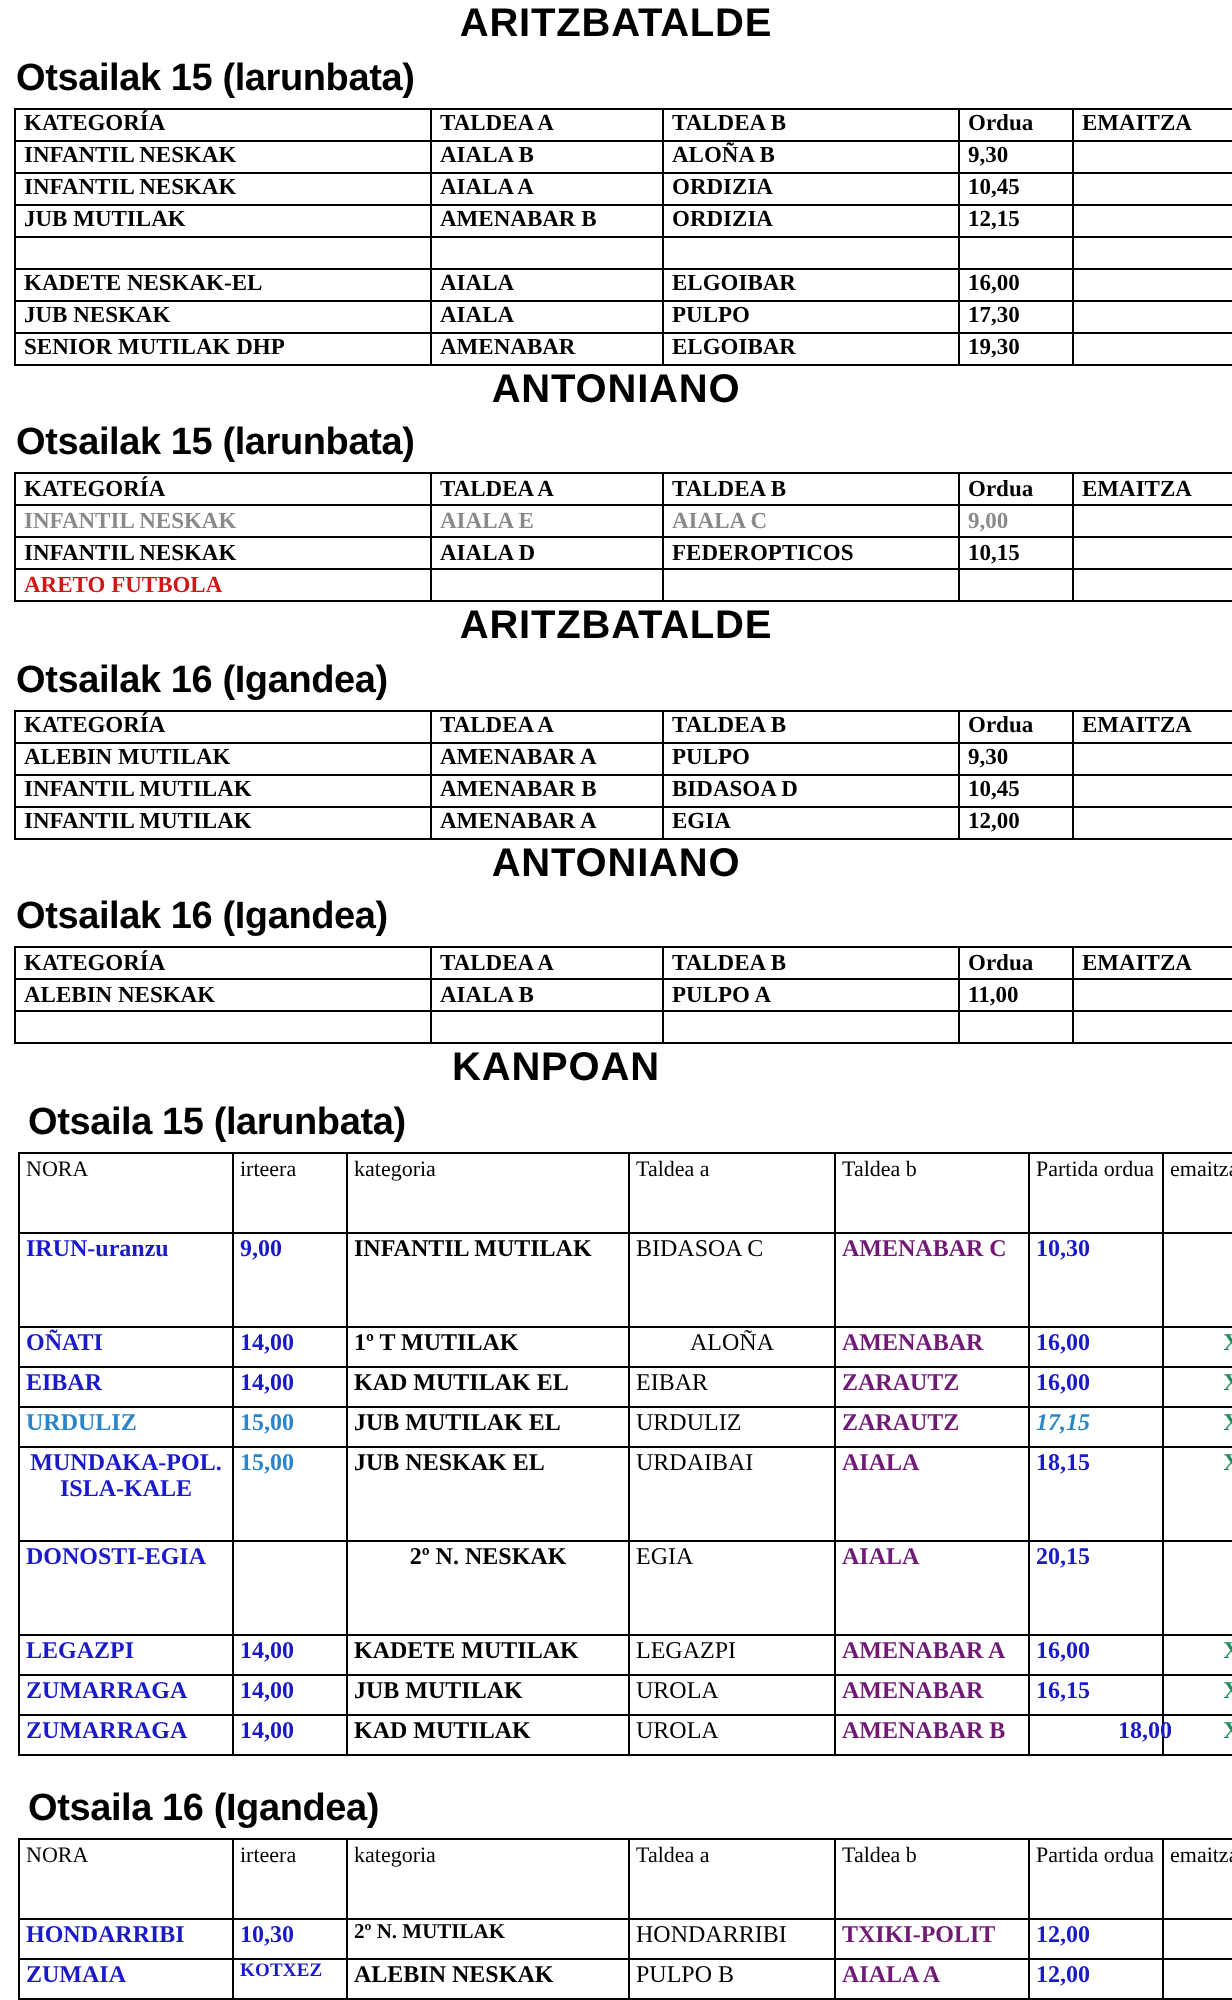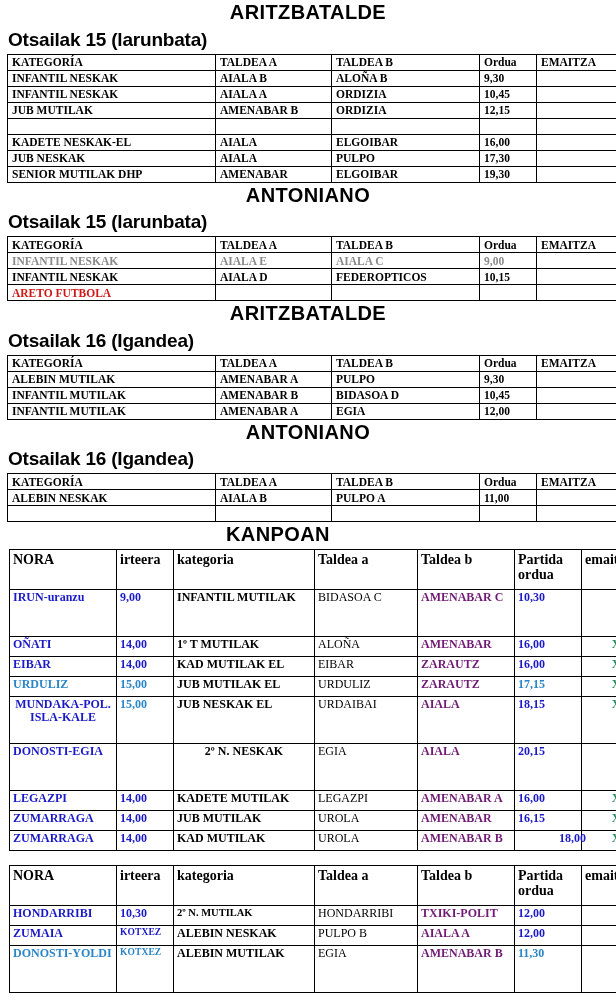--- a/index.html
+++ b/index.html
@@ -82,22 +82,22 @@
   }
   table.away td.k0{width:100px;}
   table.away td.k1{width:50px;}
   table.away td.k2{width:134px;}
   table.away td.k3{width:96px;}
   table.away td.k4{width:90px;}
   table.away td.k5{width:60px;}
   table.away td.k6{width:62px;}
 
   table.away tr.khdr td{
-    font-weight:bold;
-    font-size:14px;
+    font-weight:normal;
+    font-size:11px;
     height:36px;
     vertical-align:top;
     padding-top:2px;
   }
   .nora   {font-weight:bold;font-size:13.5px;color:#1a1ac8;}
   .nora.lt{color:#2a86c8;}
   .irteera{font-weight:bold;font-size:11.5px;color:#1a1ac8;}
   .irteera.lt{color:#2a86c8;}
   .irteera.sm{font-size:9.5px;letter-spacing:0.1px;}
   .kat    {font-weight:bold;font-size:11.5px;color:#000;}
@@ -273,20 +273,21 @@
             <td class="c1"></td>
             <td class="c2"></td>
             <td class="c3"></td>
             <td class="c4"></td>
           </tr>
         </tbody>
       </table>
     </div>
   <h1 class="venue-title offset">KANPOAN</h1>
   <div id="away-area">
+      <h2 class="date-title indent">Otsaila 15 (larunbata)</h2>
       <table class="away">
         <tbody>
           <tr class="khdr">
             <td class="k0">NORA</td>
             <td class="k1">irteera</td>
             <td class="k2">kategoria</td>
             <td class="k3">Taldea a</td>
             <td class="k4">Taldea b</td>
             <td class="k5">Partida ordua</td>
             <td class="k6">emaitzak</td>
@@ -297,41 +298,41 @@
             <td class="k2 kat vmid" style="height: 44px;">INFANTIL MUTILAK</td>
             <td class="k3 tal-a vbot" style="height: 44px;">BIDASOA C</td>
             <td class="k4 tal-b vtop" style="height: 44px;">AMENABAR C</td>
             <td class="k5 hora vtop" style="height: 44px;">10,30</td>
             <td class="k6 xmark vtop tac" style="height: 44px;"></td>
           </tr>
           <tr>
             <td class="k0 nora vtop" style="height: 17px;">OÑATI</td>
             <td class="k1 irteera vtop" style="height: 17px;">14,00</td>
             <td class="k2 kat vmid" style="height: 17px;">1º T MUTILAK</td>
-            <td class="k3 tal-a vmid" style="height: 17px;">ALOÑA</td>
+            <td class="k3 tal-a vmid" style="height: 17px; text-align: center;">ALOÑA</td>
             <td class="k4 tal-b vtop" style="height: 17px;">AMENABAR</td>
             <td class="k5 hora vtop" style="height: 17px;">16,00</td>
             <td class="k6 xmark vtop tac" style="height: 17px;">X</td>
           </tr>
           <tr>
             <td class="k0 nora vtop" style="height: 17px;">EIBAR</td>
             <td class="k1 irteera vtop" style="height: 17px;">14,00</td>
             <td class="k2 kat vmid" style="height: 17px;">KAD MUTILAK EL</td>
             <td class="k3 tal-a vmid" style="height: 17px;">EIBAR</td>
             <td class="k4 tal-b vtop" style="height: 17px;">ZARAUTZ</td>
             <td class="k5 hora vtop" style="height: 17px;">16,00</td>
             <td class="k6 xmark vtop tac" style="height: 17px;">X</td>
           </tr>
           <tr>
             <td class="k0 nora lt vtop" style="height: 17px;">URDULIZ</td>
             <td class="k1 irteera lt vtop" style="height: 17px;">15,00</td>
             <td class="k2 kat vmid" style="height: 17px;">JUB MUTILAK EL</td>
             <td class="k3 tal-a vmid" style="height: 17px;">URDULIZ</td>
             <td class="k4 tal-b vtop" style="height: 17px;">ZARAUTZ</td>
-            <td class="k5 hora lt vtop" style="height: 17px;">17,15</td>
+            <td class="k5 hora lt vtop" style="height: 17px; font-style: italic;">17,15</td>
             <td class="k6 xmark vtop tac" style="height: 17px;">X</td>
           </tr>
           <tr>
             <td class="k0 nora vtop" style="height: 44px; text-align: center;">MUNDAKA-POL. ISLA-KALE</td>
             <td class="k1 irteera lt vtop" style="height: 44px;">15,00</td>
             <td class="k2 kat vmid" style="height: 44px;">JUB NESKAK EL</td>
             <td class="k3 tal-a vbot" style="height: 44px;">URDAIBAI</td>
             <td class="k4 tal-b vtop" style="height: 44px;">AIALA</td>
             <td class="k5 hora vtop" style="height: 44px;">18,15</td>
             <td class="k6 xmark vtop tac" style="height: 44px;">X</td>
@@ -368,20 +369,21 @@
             <td class="k1 irteera vtop" style="height: 17px;">14,00</td>
             <td class="k2 kat vmid" style="height: 17px;">KAD MUTILAK</td>
             <td class="k3 tal-a vmid" style="height: 17px;">UROLA</td>
             <td class="k4 tal-b vtop" style="height: 17px;">AMENABAR B</td>
             <td class="k5 hora vtop" style="height: 17px; padding-left: 44px;">18,00</td>
             <td class="k6 xmark vtop tac" style="height: 17px;">X</td>
           </tr>
         </tbody>
       </table>
       <div class="spacer-md"></div>
+      <h2 class="date-title indent">Otsaila 16 (Igandea)</h2>
       <table class="away">
         <tbody>
           <tr class="khdr">
             <td class="k0">NORA</td>
             <td class="k1">irteera</td>
             <td class="k2">kategoria</td>
             <td class="k3">Taldea a</td>
             <td class="k4">Taldea b</td>
             <td class="k5">Partida ordua</td>
             <td class="k6">emaitzak</td>

